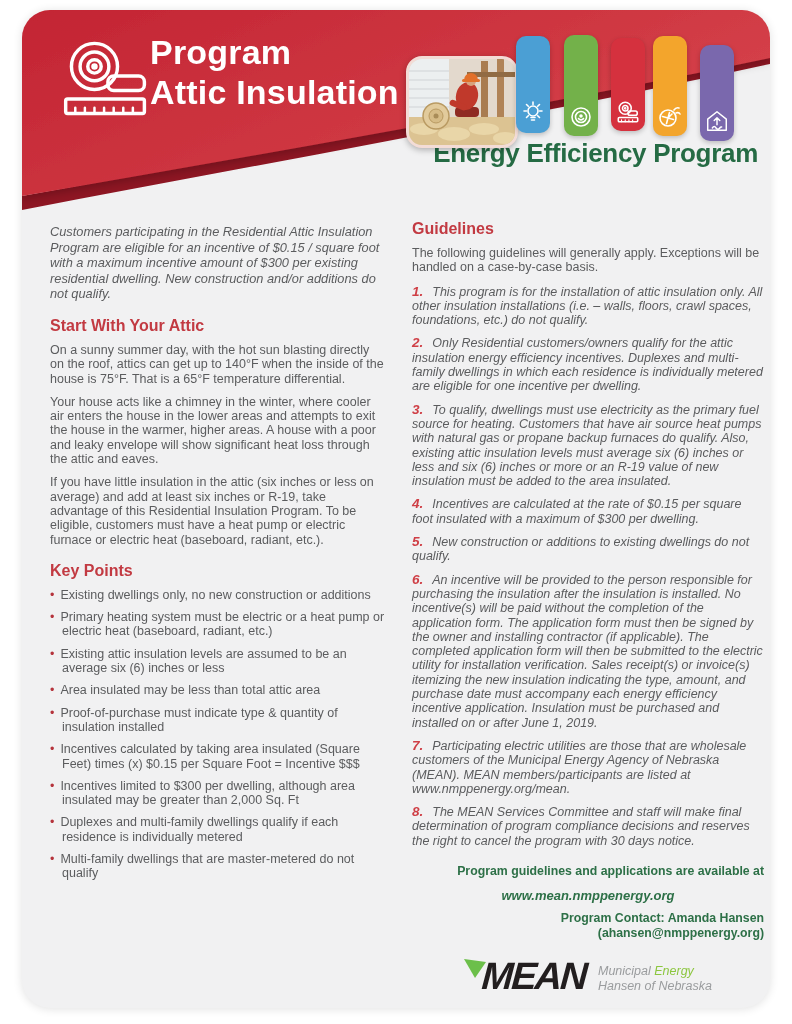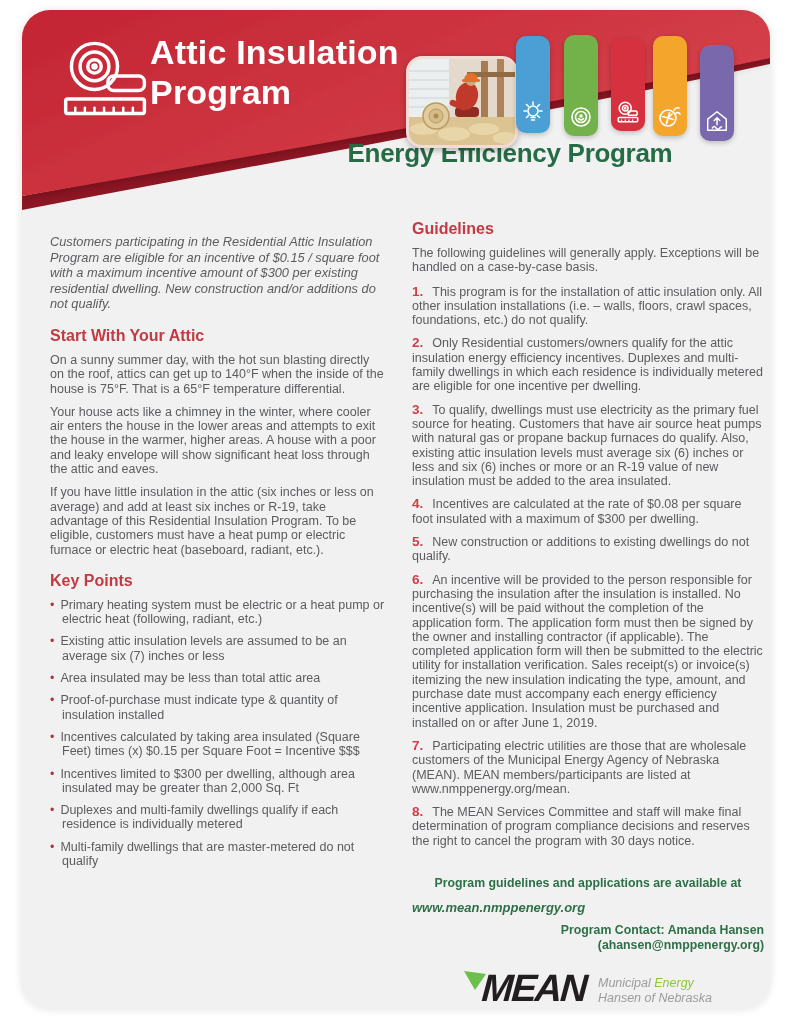--- a/index.html
+++ b/index.html
@@ -29,48 +29,48 @@
     position:absolute;width:34px;border-radius:10px;z-index:4;
     box-shadow:0 2px 5px rgba(0,0,0,.22);
   }
   .tab svg{position:absolute;bottom:7px;left:50%;transform:translateX(-50%);}
   .tab-0{left:494px;top:26px;height:97px;}
   .tab-1{left:542px;top:25px;height:101px;}
   .tab-2{left:589px;top:28px;height:93px;}
   .tab-3{left:631px;top:26px;height:100px;}
   .tab-4{left:678px;top:35px;height:96px;}
 
-  .eep-block{position:absolute;left:240px;right:12px;top:128px;text-align:center;z-index:2;}
+  .eep-block{position:absolute;left:240px;right:12px;top:128px;text-align:right;z-index:2;}
   .eep-title{font-size:26px;font-weight:bold;color:#256b44;letter-spacing:-.3px;}
   .eep-sub{margin-top:6px;font-size:11.5px;color:#4e8565;}
 
   .cols{position:absolute;left:28px;top:202px;width:714px;display:flex;gap:26px;z-index:2;}
   .col-left{width:336px;}
   .col-right{width:352px;}
   p{margin:0;}
   .bodytext,.kp,.gitem,.g-intro{font-size:12.5px;line-height:14.3px;color:#5b5c5e;}
   .intro{
-    font-style:italic;font-size:12.8px;line-height:15.6px;color:#5b5c5e;margin:22px 0 0;
+    font-style:italic;font-size:12.8px;line-height:15.6px;color:#5b5c5e;margin:12px 0 0;
   }
   h3.redhead{
     color:#c23a42;font-size:16px;line-height:18px;font-weight:bold;margin:15px 0 8px;
   }
   .bodytext{margin:0 0 9px;}
   .kp{margin:0 0 8px;padding-left:12px;text-indent:-12px;}
   .dot{color:#b5333c;margin-right:6px;}
   .g-intro{margin:0 0 10px;}
-  .gitem{margin:0 0 9px;}
+  .gitem{margin:0 0 9px;font-style:italic;}
   .gnum{color:#cf3f46;font-weight:bold;font-size:13.5px;margin-right:9px;}
 
   .f-avail,.f-contact{
     text-align:right;color:#2d7047;font-weight:bold;font-size:12.3px;line-height:15px;margin-top:8px;
   }
-  .f-avail{margin-top:28px;text-align:center;}
+  .f-avail{margin-top:16px;}
   .f-web{
-    text-align:left;color:#2d7047;font-weight:bold;font-style:italic;font-size:13px;margin-top:9px;
+    text-align:center;color:#2d7047;font-weight:bold;font-style:italic;font-size:13px;margin-top:9px;
     cursor:pointer;
   }
   .logo-row{margin-top:16px;display:flex;justify-content:center;align-items:center;gap:12px;}
   .logo-mark{display:flex;align-items:flex-start;}
   .logo-text{
     font-style:italic;font-weight:bold;font-size:38px;line-height:38px;color:#221e1f;
     letter-spacing:-2px;transform:skewX(-4deg);
   }
   .logo-tri{margin-top:1px;margin-right:-4px;}
   .logo-tag{font-style:italic;font-size:12.5px;line-height:15px;color:#9a9c9e;padding-top:6px;}
@@ -101,22 +101,22 @@
       <circle cx="38" cy="36" r="15"></circle>
       <circle cx="38" cy="36" r="7"></circle>
       <circle cx="38" cy="36" r="1.6" fill="#ffffff"></circle>
       <rect x="52" y="46" width="38" height="15" rx="6"></rect>
       <rect x="8" y="70" width="82" height="15" rx="2"></rect>
       <path d="M18,85 v-6 M28,85 v-6 M38,85 v-6 M48,85 v-6 M58,85 v-6 M68,85 v-6 M78,85 v-6" stroke-width="2.6"></path>
     </g>
   </svg>
 
   <div class="hdr-title">
+    <div>Program</div>
     <div>Attic Insulation</div>
-    <div>Program</div>
   </div>
 
   <div class="photo">
     <svg width="106" height="86" viewBox="0 0 106 86">
       <rect x="0" y="0" width="106" height="86" fill="#e3d9cd"></rect>
       <rect x="0" y="0" width="40" height="62" fill="#eceff0"></rect>
       <path d="M0,12 H40 M0,21 H40 M0,30 H40 M0,39 H40 M0,48 H40" stroke="#cfd4d6" stroke-width="1.2"></path>
       <rect x="72" y="2" width="7" height="60" fill="#a97c50"></rect>
       <rect x="88" y="0" width="7" height="64" fill="#b08357"></rect>
       <rect x="58" y="13" width="48" height="5" fill="#916b44"></rect>
@@ -195,38 +195,39 @@
 
     <div class="col-left">
       <p class="intro">Customers participating in the Residential Attic Insulation Program are eligible for an incentive of $0.15 / square foot with a maximum incentive amount of $300 per existing residential dwelling. New construction and/or additions do not qualify.</p>
 
       <h3 class="redhead">Start With Your Attic</h3>
       <p class="bodytext">On a sunny summer day, with the hot sun blasting directly on the roof, attics can get up to 140°F when the inside of the house is 75°F. That is a 65°F temperature differential.</p>
       <p class="bodytext">Your house acts like a chimney in the winter, where cooler air enters the house in the lower areas and attempts to exit the house in the warmer, higher areas. A house with a poor and leaky envelope will show significant heat loss through the attic and eaves.</p>
       <p class="bodytext">If you have little insulation in the attic (six inches or less on average) and add at least six inches or R-19, take advantage of this Residential Insulation Program. To be eligible, customers must have a heat pump or electric furnace or electric heat (baseboard, radiant, etc.).</p>
 
       <h3 class="redhead">Key Points</h3>
-      <p class="kp"><span class="dot">•</span><span>Primary heating system must be electric or a heat pump or electric heat (following, radiant, etc.)</span></p>
-      <p class="kp"><span class="dot">•</span><span>Existing attic insulation levels are assumed to be an average six (7) inches or less</span></p>
+      <p class="kp"><span class="dot">•</span><span>Existing dwellings only, no new construction or additions</span></p>
+      <p class="kp"><span class="dot">•</span><span>Primary heating system must be electric or a heat pump or electric heat (baseboard, radiant, etc.)</span></p>
+      <p class="kp"><span class="dot">•</span><span>Existing attic insulation levels are assumed to be an average six (6) inches or less</span></p>
       <p class="kp"><span class="dot">•</span><span>Area insulated may be less than total attic area</span></p>
       <p class="kp"><span class="dot">•</span><span>Proof-of-purchase must indicate type &amp; quantity of insulation installed</span></p>
       <p class="kp"><span class="dot">•</span><span>Incentives calculated by taking area insulated (Square Feet) times (x) $0.15 per Square Foot = Incentive $$$</span></p>
       <p class="kp"><span class="dot">•</span><span>Incentives limited to $300 per dwelling, although area insulated may be greater than 2,000 Sq. Ft</span></p>
       <p class="kp"><span class="dot">•</span><span>Duplexes and multi-family dwellings qualify if each residence is individually metered</span></p>
       <p class="kp"><span class="dot">•</span><span>Multi-family dwellings that are master-metered do not qualify</span></p>
     </div>
 
     <div class="col-right">
       <h3 class="redhead" style="margin-top:8px;">Guidelines</h3>
       <p class="g-intro">The following guidelines will generally apply. Exceptions will be handled on a case-by-case basis.</p>
 
       <p class="gitem"><span class="gnum">1.</span><span>This program is for the installation of attic insulation only. All other insulation installations (i.e. – walls, floors, crawl spaces, foundations, etc.) do not qualify.</span></p>
       <p class="gitem"><span class="gnum">2.</span><span>Only Residential customers/owners qualify for the attic insulation energy efficiency incentives. Duplexes and multi-family dwellings in which each residence is individually metered are eligible for one incentive per dwelling.</span></p>
       <p class="gitem"><span class="gnum">3.</span><span>To qualify, dwellings must use electricity as the primary fuel source for heating. Customers that have air source heat pumps with natural gas or propane backup furnaces do qualify. Also, existing attic insulation levels must average six (6) inches or less and six (6) inches or more or an R-19 value of new insulation must be added to the area insulated.</span></p>
-      <p class="gitem"><span class="gnum">4.</span><span>Incentives are calculated at the rate of $0.08 per square foot insulated with a maximum of $300 per dwelling.</span></p>
+      <p class="gitem"><span class="gnum">4.</span><span>Incentives are calculated at the rate of $0.15 per square foot insulated with a maximum of $300 per dwelling.</span></p>
       <p class="gitem"><span class="gnum">5.</span><span>New construction or additions to existing dwellings do not qualify.</span></p>
       <p class="gitem"><span class="gnum">6.</span><span>An incentive will be provided to the person responsible for purchasing the insulation after the insulation is installed. No incentive(s) will be paid without the completion of the application form. The application form must then be signed by the owner and installing contractor (if applicable). The completed application form will then be submitted to the electric utility for installation verification. Sales receipt(s) or invoice(s) itemizing the new insulation indicating the type, amount, and purchase date must accompany each energy efficiency incentive application. Insulation must be purchased and installed on or after June 1, 2019.</span></p>
       <p class="gitem"><span class="gnum">7.</span><span>Participating electric utilities are those that are wholesale customers of the Municipal Energy Agency of Nebraska (MEAN). MEAN members/participants are listed at www.nmppenergy.org/mean.</span></p>
       <p class="gitem"><span class="gnum">8.</span><span>The MEAN Services Committee and staff will make final determination of program compliance decisions and reserves the right to cancel the program with 30 days notice.</span></p>
 
       <p class="f-avail">Program guidelines and applications are available at</p>
       <p class="f-web">www.mean.nmppenergy.org</p>
       <p class="f-contact">Program Contact: Amanda Hansen (ahansen@nmppenergy.org)</p>
 
       <div class="logo-row">

